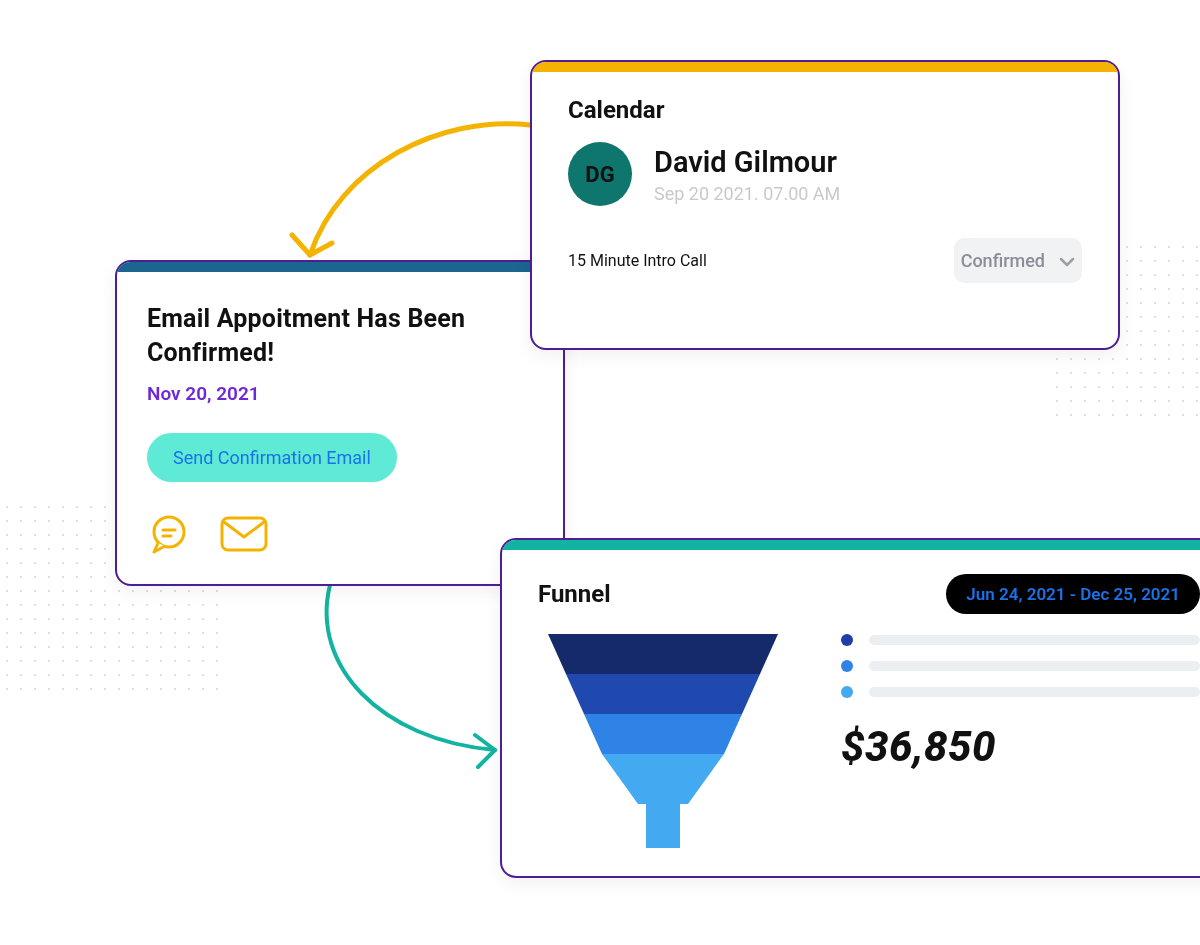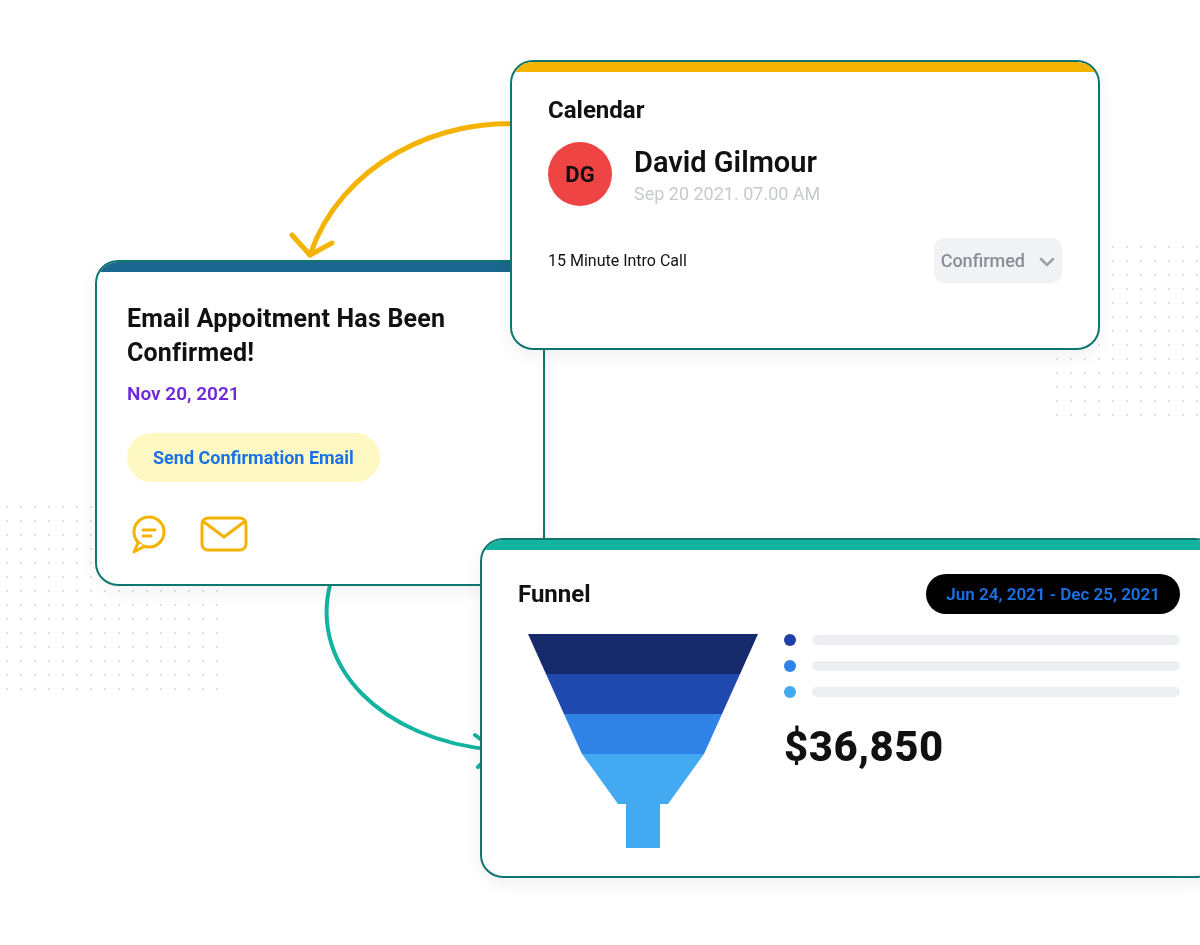--- a/index.html
+++ b/index.html
@@ -16,24 +16,25 @@
   .dots {
     position: absolute;
     background-image: radial-gradient(circle, #d7dadf 1.5px, transparent 1.5px);
     background-size: 14px 14px;
     opacity: .85;
   }
 
   .card {
     position: absolute;
     background: #fff;
-    border: 2px solid #0f766e;
-    border-radius: 23px;
+    border: 2px solid #4c1d95;
+    border-radius: 16px;
     overflow: hidden;
     box-shadow: 0 6px 18px rgba(0,0,0,.06);
+    margin-left: 20px;
   }
   .card .topbar {
     height: 10px;
     width: 100%;
   }
 
   
   .appt { left: 95px; top: 260px; width: 450px; height: 326px; }
   .appt .topbar { background: #1b668f; }
   .appt .inner { padding: 30px 30px 24px 30px; }
@@ -45,23 +46,23 @@
   }
   .appt .date {
     margin-top: 12px;
     color: #6d28d9;
     font-weight: 600;
     font-size: 19px;
   }
   .appt .action {
     margin-top: 28px;
     display: inline-block;
-    background: #fef9c3;
+    background: #5eead4;
     color: #1a72e8;
-    font-weight: 700;
+    font-weight: 400;
     font-size: 18px;
     padding: 14px 26px;
     border-radius: 999px;
     cursor: pointer;
   }
   .appt .icon-row {
     margin-top: 30px;
     display: flex;
     gap: 28px;
     align-items: center;
@@ -75,21 +76,21 @@
   .cal h3 { font-size: 24px; font-weight: 700; }
   .cal .row1 {
     margin-top: 18px;
     display: flex;
     align-items: center;
     gap: 22px;
   }
   .avatar {
     width: 64px; height: 64px;
     border-radius: 50%;
-    background: #ef4444;
+    background: #0f766e;
     display: flex; align-items: center; justify-content: center;
     color: #111;
     font-weight: 700;
     font-size: 22px;
   }
   .cal .name { font-size: 29px; font-weight: 600; }
   .cal .when { font-size: 18px; color: #c7c9cc; margin-top: 4px; }
   .cal .row2 {
     margin-top: 32px;
     display: flex;
@@ -124,21 +125,22 @@
     font-weight: 600;
     font-size: 17px;
     padding: 10px 20px;
     border-radius: 999px;
     cursor: pointer;
   }
   .fun .body {
     margin-top: 12px;
     display: flex;
     align-items: flex-start;
-    gap: 16px;
+    gap: 53px;
+    font-style: italic;
   }
   .funnel-svg { flex: 0 0 auto; }
   .fun .right { flex: 1; padding-top: 8px; }
   .legend-row {
     display: flex; align-items: center; gap: 16px;
     margin-bottom: 14px;
   }
   .legend-dot {
     width: 12px; height: 12px; border-radius: 50%; flex: 0 0 auto;
   }

